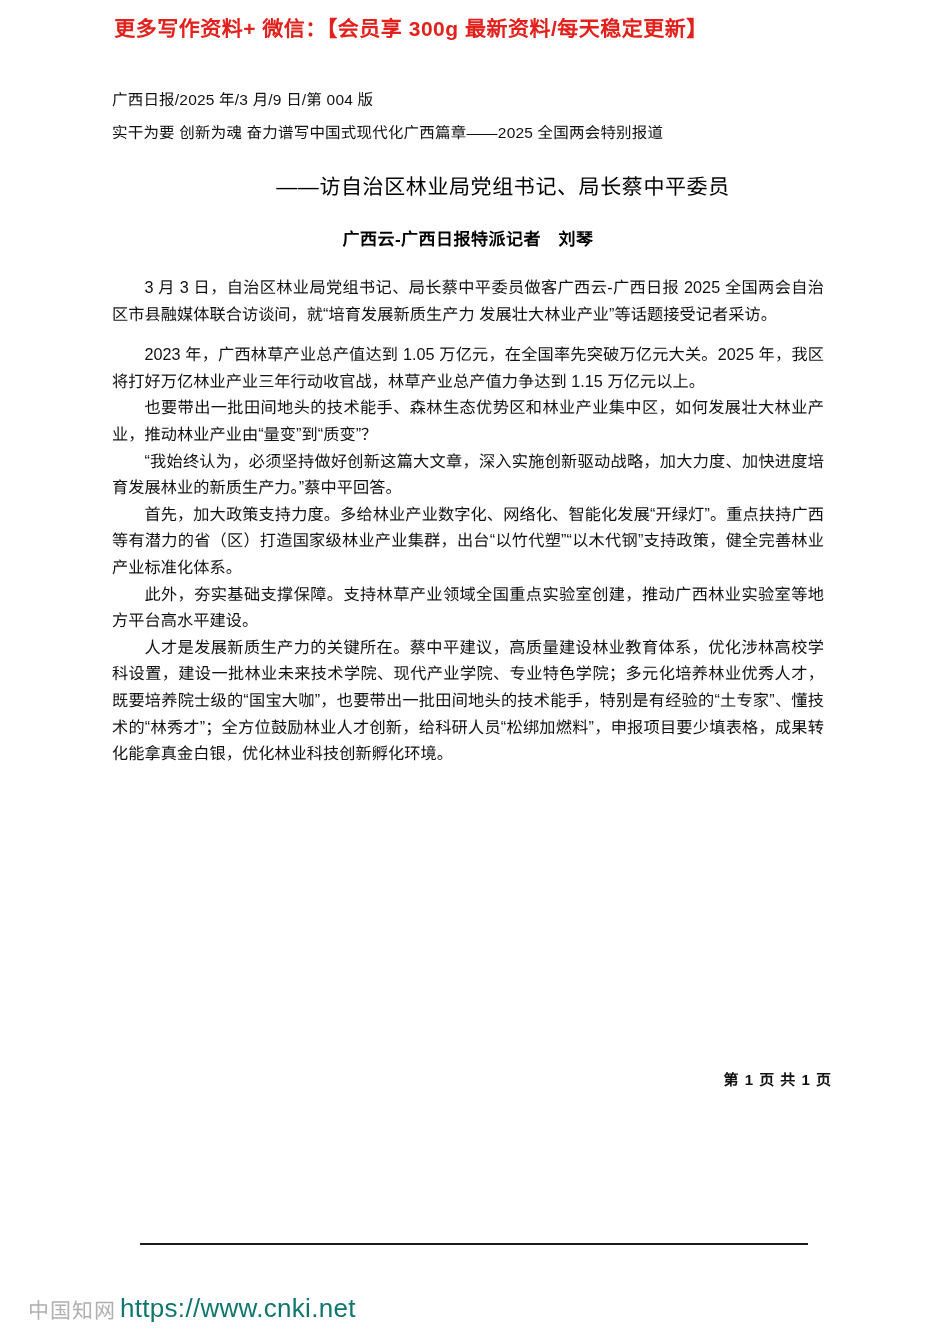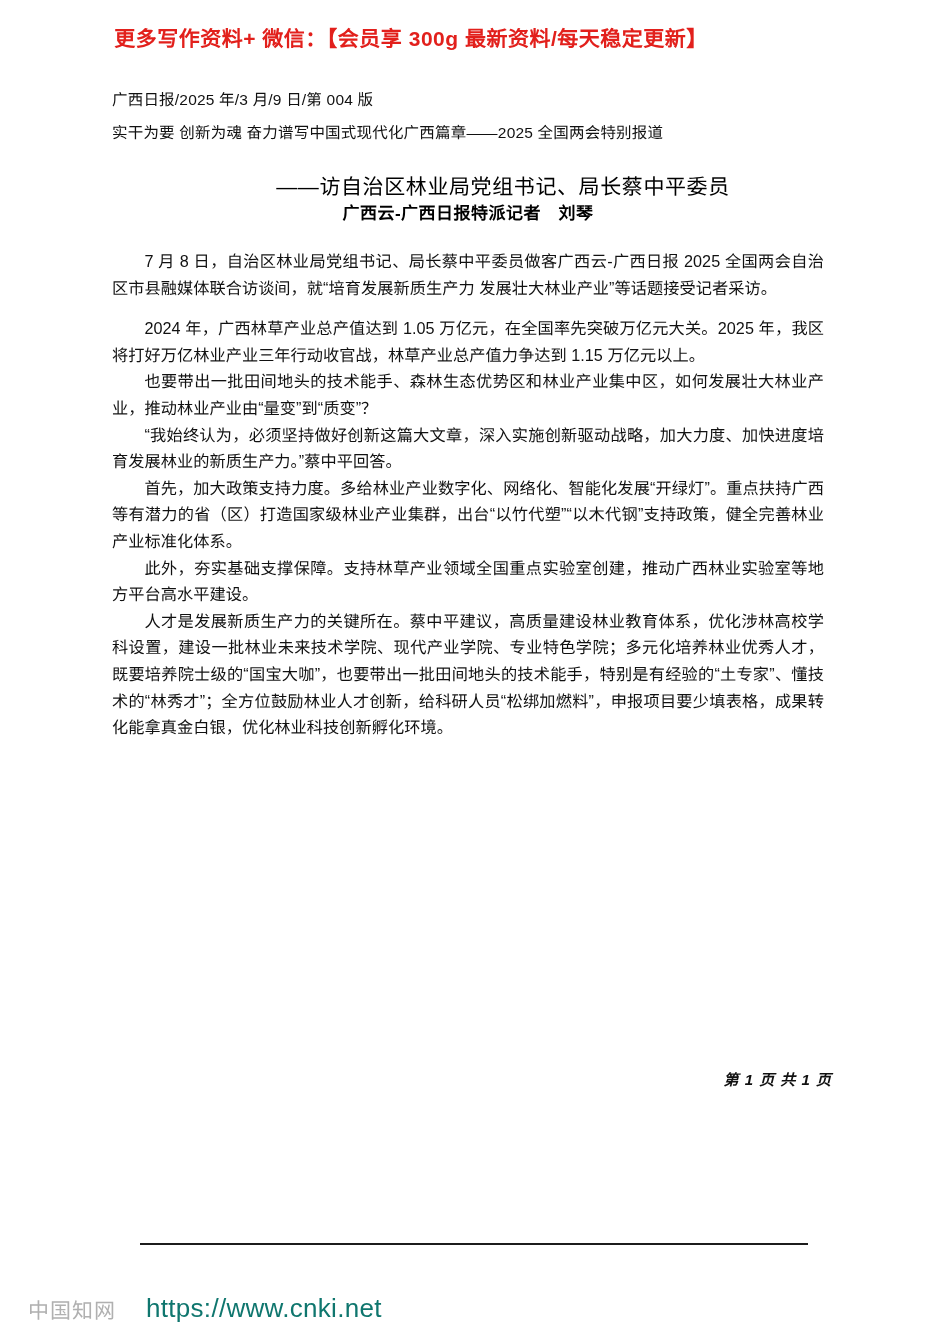--- a/index.html
+++ b/index.html
@@ -13,21 +13,21 @@
     position: relative;
     font-family: "Liberation Sans", "DejaVu Sans", sans-serif;
     color: #111111;
     overflow: hidden;
   }
 
   
   .promo-banner {
     position: absolute;
     left: 0;
-    top: 22px;
+    top: 12px;
     width: 822px;
     text-align: center;
     color: #e2201c;
     font-size: 21px;
     font-weight: bold;
     letter-spacing: 0.5px;
     white-space: nowrap;
   }
 
   
@@ -70,20 +70,21 @@
     color: #000;
     padding-left: 70px;
     margin-top: 27px;
   }
 
   .byline {
     text-align: center;
     font-size: 17px;
     font-weight: bold;
     line-height: 26px;
+    margin-top: 26px;
     letter-spacing: 0.5px;
     color: #000;
   }
 
   .body-text {
     margin-top: 21px;
     width: 712px;
   }
   .body-text p {
     margin: 0;
@@ -103,39 +104,38 @@
   .page-footer {
     position: absolute;
     left: 0;
     top: 1068px;
     width: 832px;
     text-align: right;
     font-size: 15px;
     font-weight: bold;
     letter-spacing: 1px;
     color: #111;
-    font-style: italic;
   }
 
   
   .bottom-rule {
     position: absolute;
     left: 140px;
     top: 1243px;
     width: 668px;
     height: 2px;
     background: #1c1c1c;
   }
   .watermark {
     position: absolute;
     left: 28px;
     top: 1293px;
     display: flex;
     align-items: center;
-    gap: 30px;
+    gap: 4px;
     color: #b4b4b4;
   }
   .watermark .wm-brand {
     font-size: 21px;
     letter-spacing: 1px;
     color: #b0b0b0;
   }
   .watermark .wm-url {
     font-size: 26px;
     letter-spacing: 0.3px;
@@ -152,22 +152,22 @@
   <div class="dateline">广西日报/2025 年/3 月/9 日/第 004 版</div>
 
   <div class="kicker">实干为要 创新为魂 奋力谱写中国式现代化广西篇章——2025 全国两会特别报道</div>
 
 
   <div class="subheadline">——访自治区林业局党组书记、局长蔡中平委员</div>
 
   <div class="byline">广西云-广西日报特派记者　刘琴</div>
 
   <div class="body-text">
-    <p>7 月 8 日，自治区林业局党组书记、局长蔡中平委员做客广西云-广西日报 2025 全国两会自治区市县融媒体联合访谈间，就“培育发展新质生产力 发展壮大林业产业”等话题接受记者采访。</p>
-    <p class="gap-before">2024 年，广西林草产业总产值达到 1.05 万亿元，在全国率先突破万亿元大关。2025 年，我区将打好万亿林业产业三年行动收官战，林草产业总产值力争达到 1.15 万亿元以上。</p>
+    <p>3 月 3 日，自治区林业局党组书记、局长蔡中平委员做客广西云-广西日报 2025 全国两会自治区市县融媒体联合访谈间，就“培育发展新质生产力 发展壮大林业产业”等话题接受记者采访。</p>
+    <p class="gap-before">2023 年，广西林草产业总产值达到 1.05 万亿元，在全国率先突破万亿元大关。2025 年，我区将打好万亿林业产业三年行动收官战，林草产业总产值力争达到 1.15 万亿元以上。</p>
     <p>也要带出一批田间地头的技术能手、森林生态优势区和林业产业集中区，如何发展壮大林业产业，推动林业产业由“量变”到“质变”？</p>
     <p>“我始终认为，必须坚持做好创新这篇大文章，深入实施创新驱动战略，加大力度、加快进度培育发展林业的新质生产力。”蔡中平回答。</p>
     <p>首先，加大政策支持力度。多给林业产业数字化、网络化、智能化发展“开绿灯”。重点扶持广西等有潜力的省（区）打造国家级林业产业集群，出台“以竹代塑”“以木代钢”支持政策，健全完善林业产业标准化体系。</p>
     <p>此外，夯实基础支撑保障。支持林草产业领域全国重点实验室创建，推动广西林业实验室等地方平台高水平建设。</p>
     <p>人才是发展新质生产力的关键所在。蔡中平建议，高质量建设林业教育体系，优化涉林高校学科设置，建设一批林业未来技术学院、现代产业学院、专业特色学院；多元化培养林业优秀人才，既要培养院士级的“国宝大咖”，也要带出一批田间地头的技术能手，特别是有经验的“土专家”、懂技术的“林秀才”；全方位鼓励林业人才创新，给科研人员“松绑加燃料”，申报项目要少填表格，成果转化能拿真金白银，优化林业科技创新孵化环境。</p>
   </div>
 
 </div>
 
 <div class="page-footer">第 1 页 共 1 页</div>

